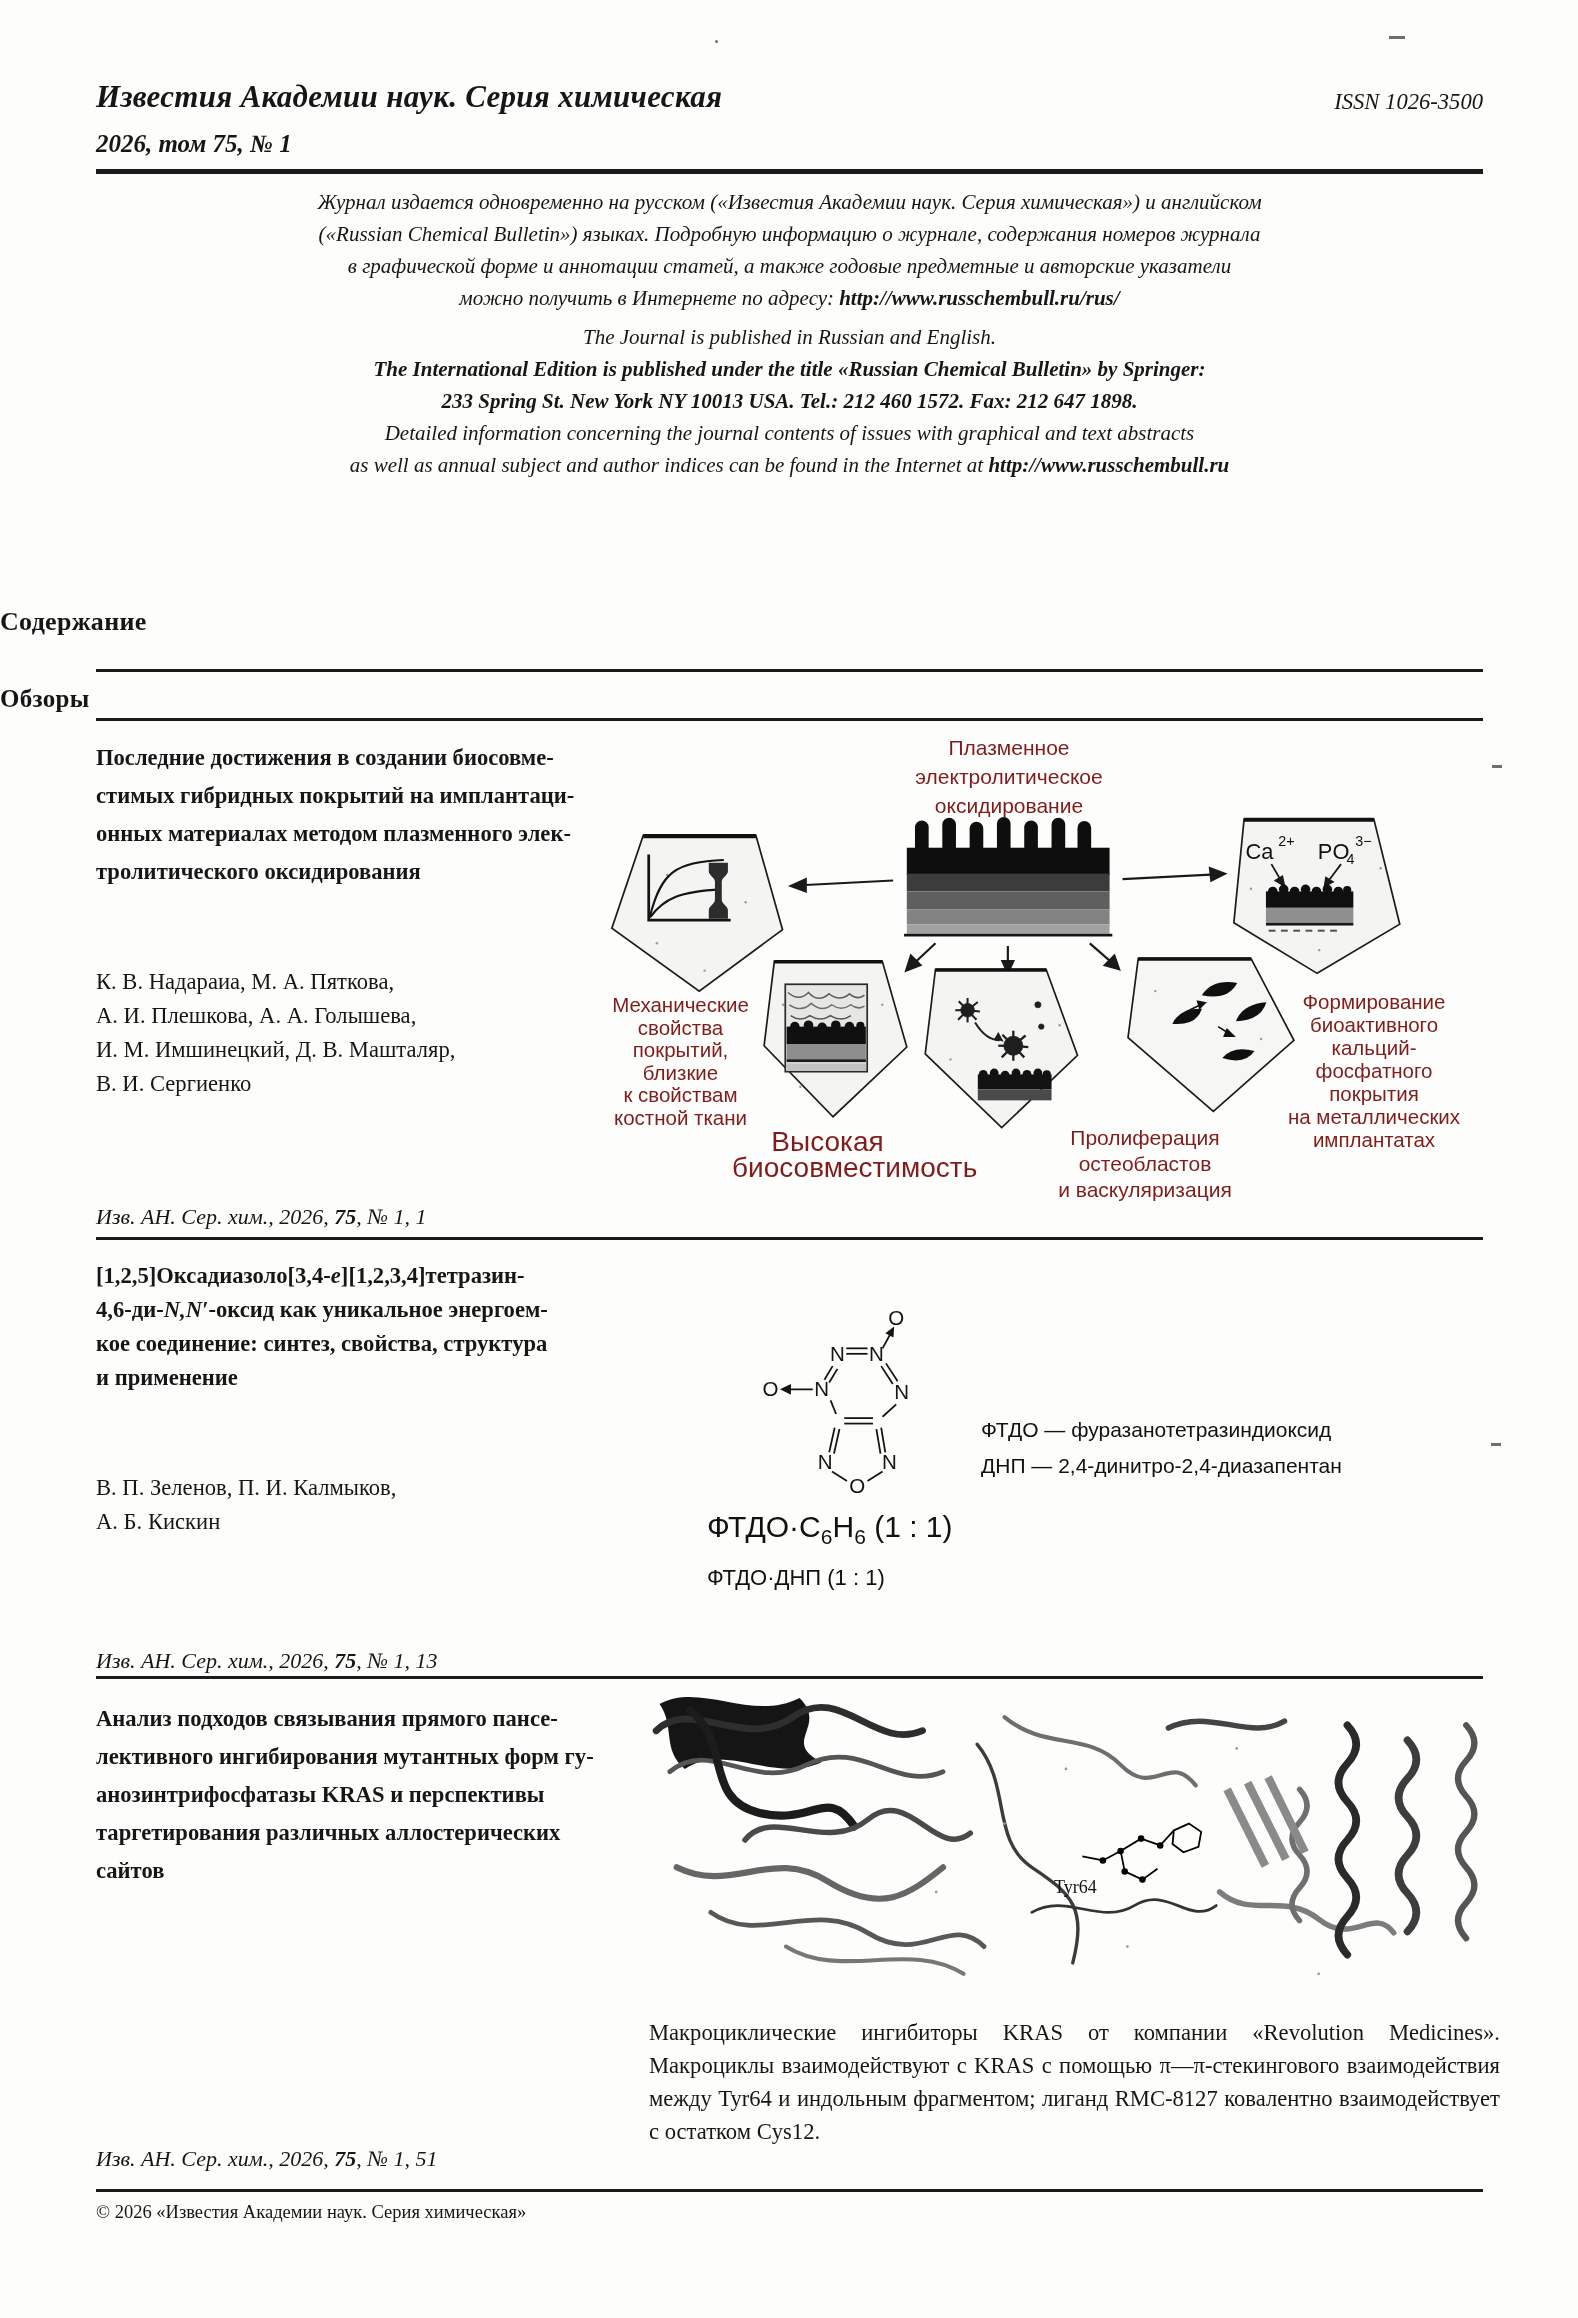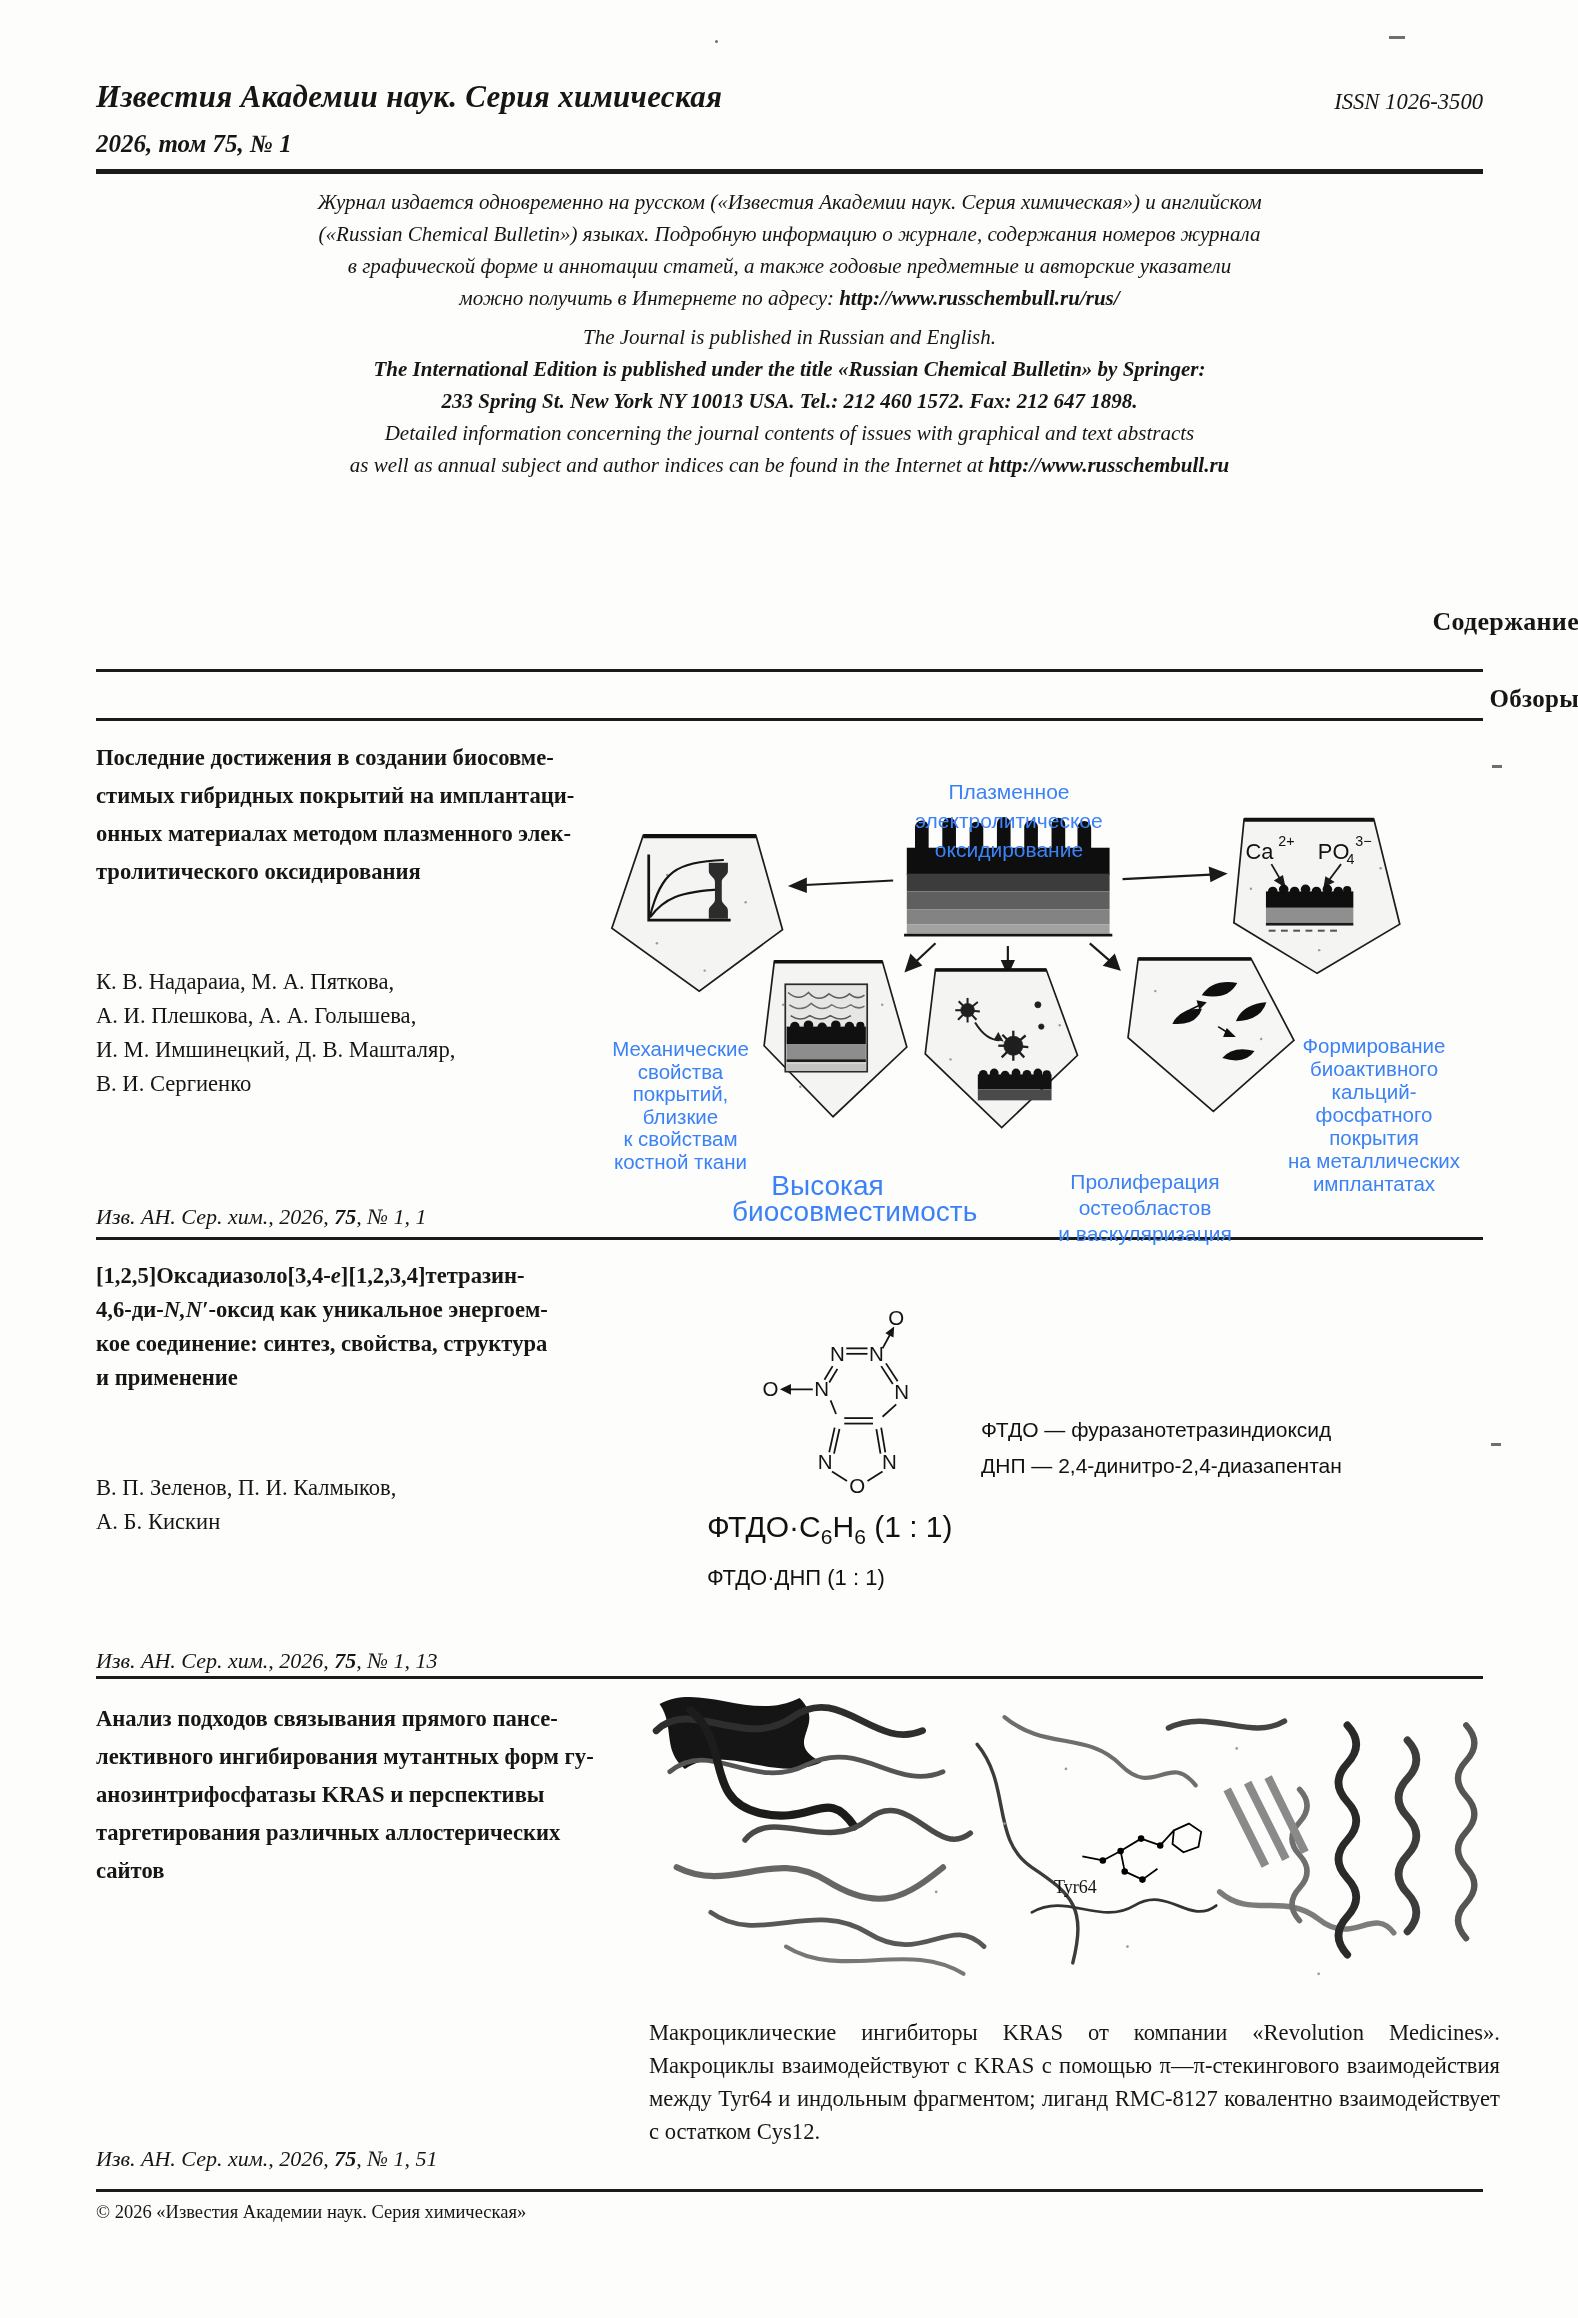--- a/index.html
+++ b/index.html
@@ -7,26 +7,26 @@
         font-family:"Liberation Serif",serif;overflow:hidden;}
   .abs{position:absolute;}
   .b{font-weight:bold;}
   .i{font-style:italic;}
   .pre{white-space:pre-line;}
   .rule{position:absolute;left:96px;width:1387px;background:#1b1b1b;}
   .masthead{font-size:31px;font-weight:bold;font-style:italic;letter-spacing:0.3px;}
   .issn{font-size:22.6px;font-style:italic;text-align:right;}
   .issueline{font-size:25px;font-weight:bold;font-style:italic;}
   .intro{font-size:21px;font-style:italic;line-height:32px;text-align:center;}
-  .heading{font-size:26px;font-weight:bold;text-align:right;letter-spacing:0.3px;}
+  .heading{font-size:26px;font-weight:bold;text-align:left;letter-spacing:0.3px;}
   .atitle{font-size:22.6px;font-weight:bold;line-height:38px;}
   .atitle2 .tl{font-size:22.6px;font-weight:bold;line-height:34px;}
   .authors{font-size:22.6px;line-height:34px;}
   .ref{font-size:22px;font-style:italic;}
-  .galabel{font-family:"Liberation Sans",sans-serif;font-size:20.5px;line-height:23px;text-align:center;color:#3b82f6;margin-top:44px;}
+  .galabel{font-family:"Liberation Sans",sans-serif;font-size:20.5px;line-height:23px;text-align:center;color:#7f1d1d;}
   .chemlabel{font-family:"Liberation Sans",sans-serif;font-size:21px;color:#111;}
   .caption{font-size:22.6px;line-height:33px;text-align:justify;}
   .copyright{font-size:18.5px;}
   sub{font-size:70%;}
   .speck{position:absolute;background:#6f6f6f;}
 </style>
 </head>
 <body>
 
 <div class="page">

